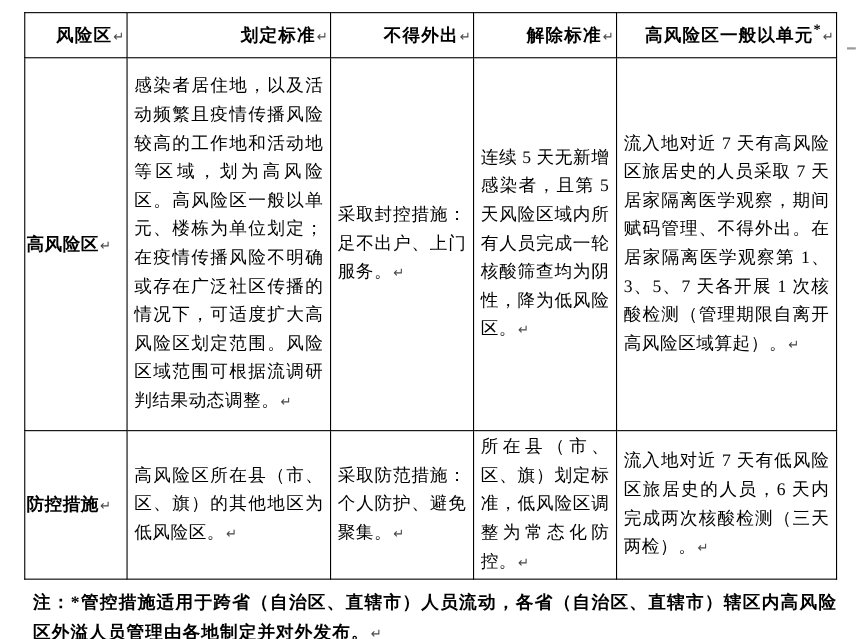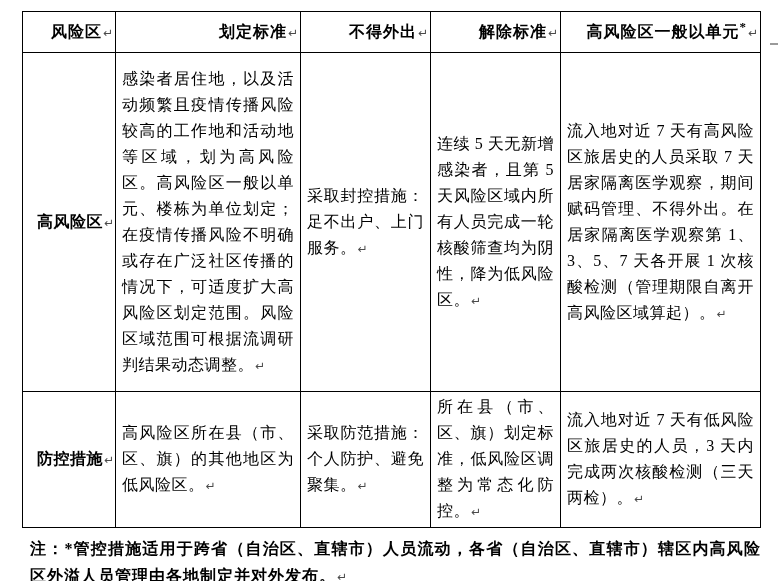--- a/index.html
+++ b/index.html
@@ -39,21 +39,21 @@
     font-size:16px;line-height:26px;
     padding:2px 6px;
     vertical-align:middle;
     text-align:justify;
     text-justify:inter-character;
     letter-spacing:0.5px;
     margin-left:35px;
   }
   td.zone-cell{
     font-size:16px;font-weight:bold;
-    text-align:right;vertical-align:middle;
+    text-align:left;vertical-align:middle;
     white-space:nowrap;
     padding:0 1px;
     letter-spacing:0.5px;
   }
 
   .pmark{
     font-family:"DejaVu Sans",sans-serif;
     font-size:12px;
     color:#4a4a4a;
     font-weight:normal;
@@ -107,21 +107,21 @@
         <td class="body-cell"><span>感染者居住地，以及活动频繁且疫情传播风险较高的工作地和活动地等区域，划为高风险区。高风险区一般以单元、楼栋为单位划定；在疫情传播风险不明确或存在广泛社区传播的情况下，可适度扩大高风险区划定范围。风险区域范围可根据流调研判结果动态调整。</span><span class="pmark">↵</span></td>
         <td class="body-cell"><span>采取封控措施：足不出户、上门服务。</span><span class="pmark">↵</span></td>
         <td class="body-cell"><span>连续 5 天无新增感染者，且第 5 天风险区域内所有人员完成一轮核酸筛查均为阴性，降为低风险区。</span><span class="pmark">↵</span></td>
         <td class="body-cell"><span>流入地对近 7 天有高风险区旅居史的人员采取 7 天居家隔离医学观察，期间赋码管理、不得外出。在居家隔离医学观察第 1、3、5、7 天各开展 1 次核酸检测（管理期限自离开高风险区域算起）。</span><span class="pmark">↵</span></td>
       </tr>
       <tr class="row-low">
         <td class="zone-cell"><span>防控措施</span><span class="pmark">↵</span></td>
         <td class="body-cell"><span>高风险区所在县（市、区、旗）的其他地区为低风险区。</span><span class="pmark">↵</span></td>
         <td class="body-cell"><span>采取防范措施：个人防护、避免聚集。</span><span class="pmark">↵</span></td>
         <td class="body-cell"><span>所在县（市、区、旗）划定标准，低风险区调整为常态化防控。</span><span class="pmark">↵</span></td>
-        <td class="body-cell"><span>流入地对近 7 天有低风险区旅居史的人员，3 天内完成两次核酸检测（三天两检）。</span><span class="pmark">↵</span></td>
+        <td class="body-cell"><span>流入地对近 7 天有低风险区旅居史的人员，6 天内完成两次核酸检测（三天两检）。</span><span class="pmark">↵</span></td>
       </tr>
     </tbody>
   </table>
 
   <p class="footnote"><span>注：*管控措施适用于跨省（自治区、直辖市）人员流动，各省（自治区、直辖市）辖区内高风险区外溢人员管理由各地制定并对外发布。</span><span class="pmark">↵</span></p>
 
   <div class="margin-mark"></div>
 
 </div>
 

